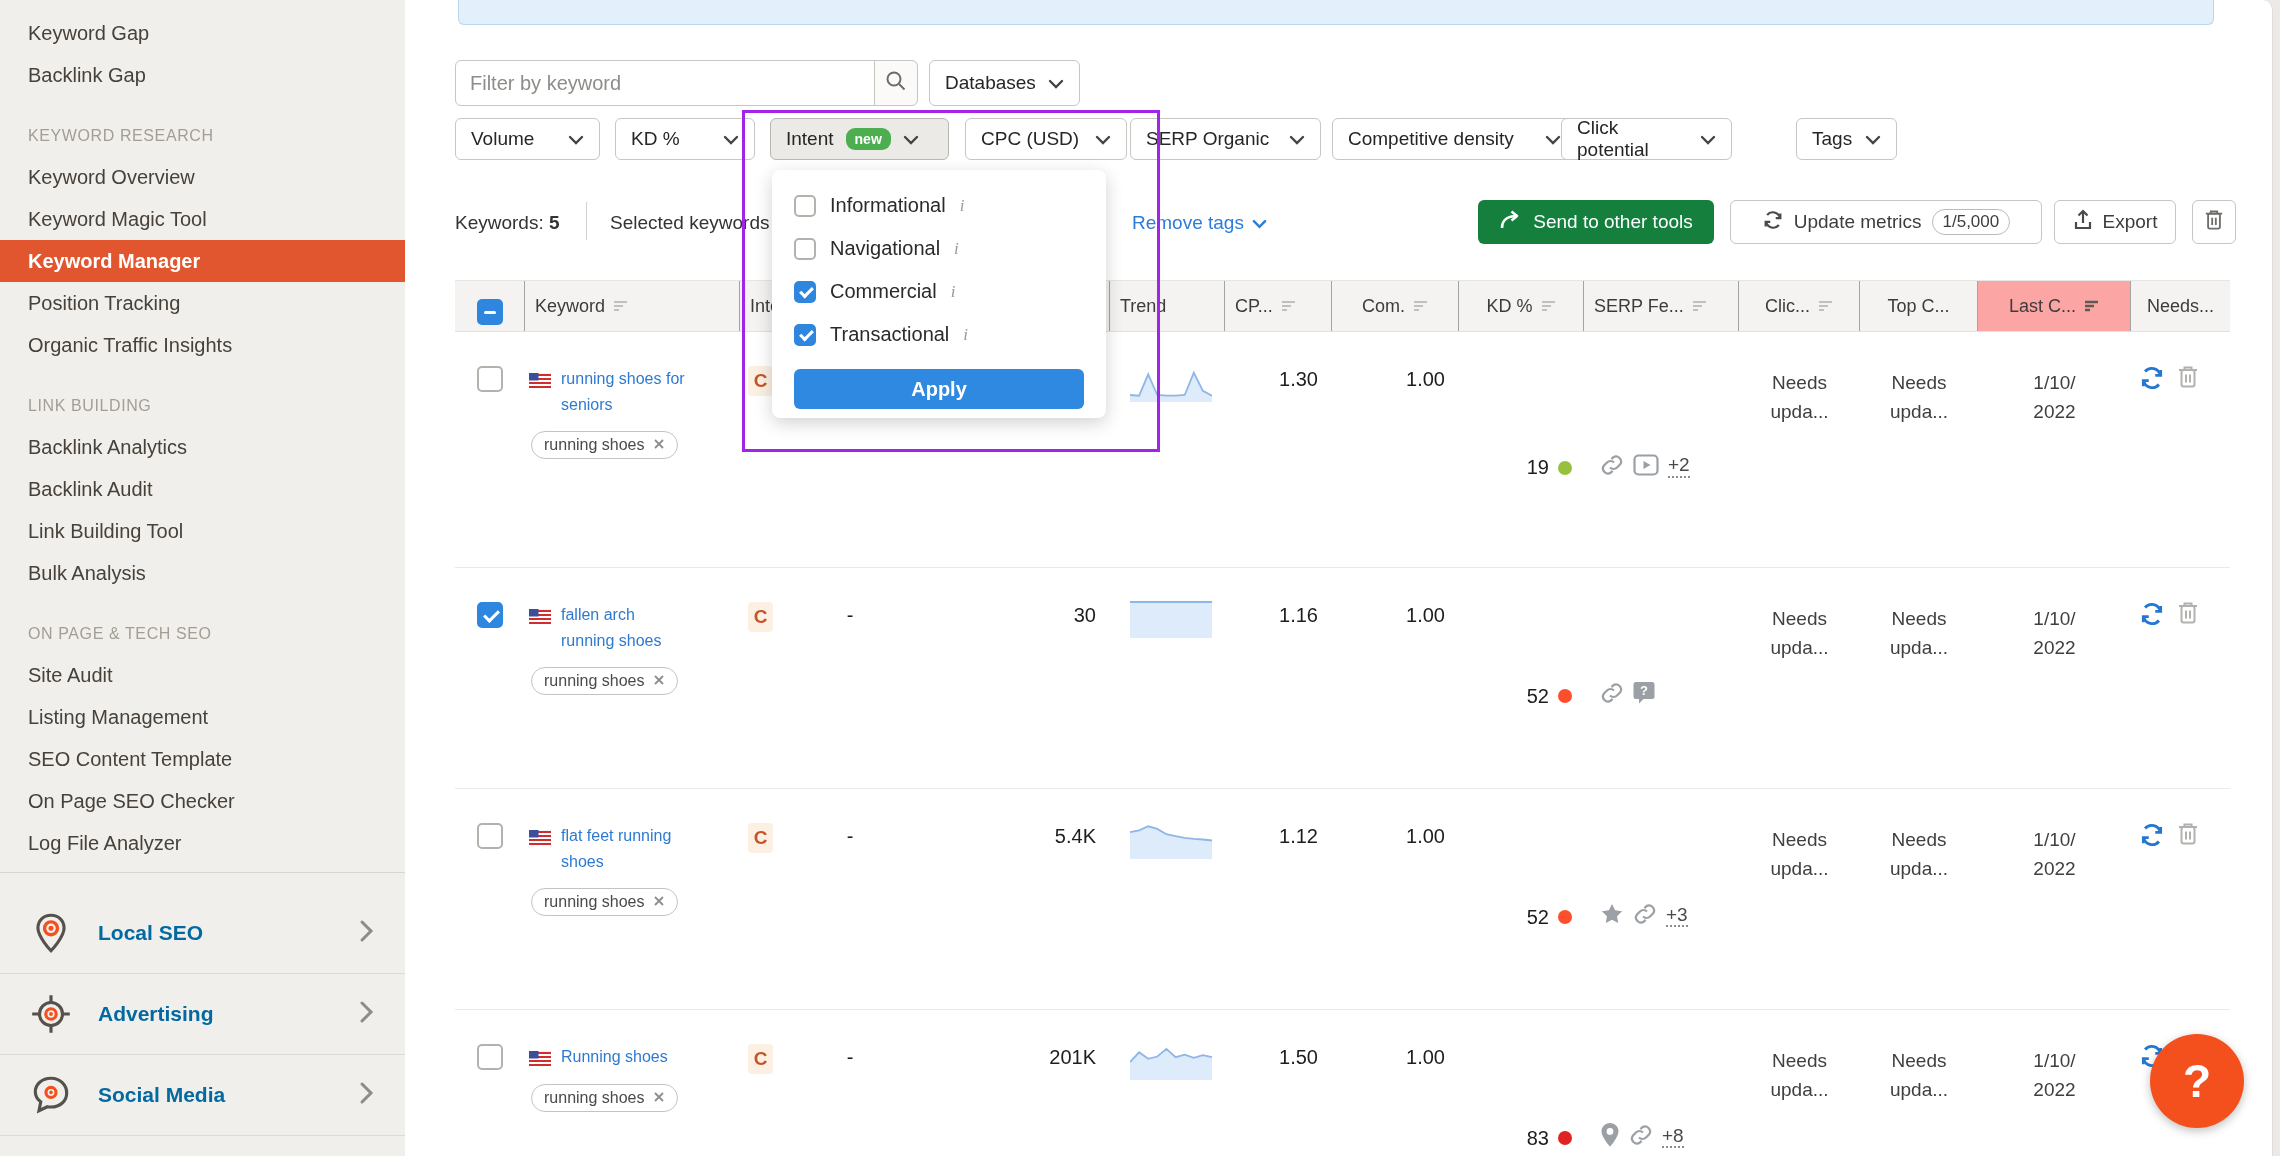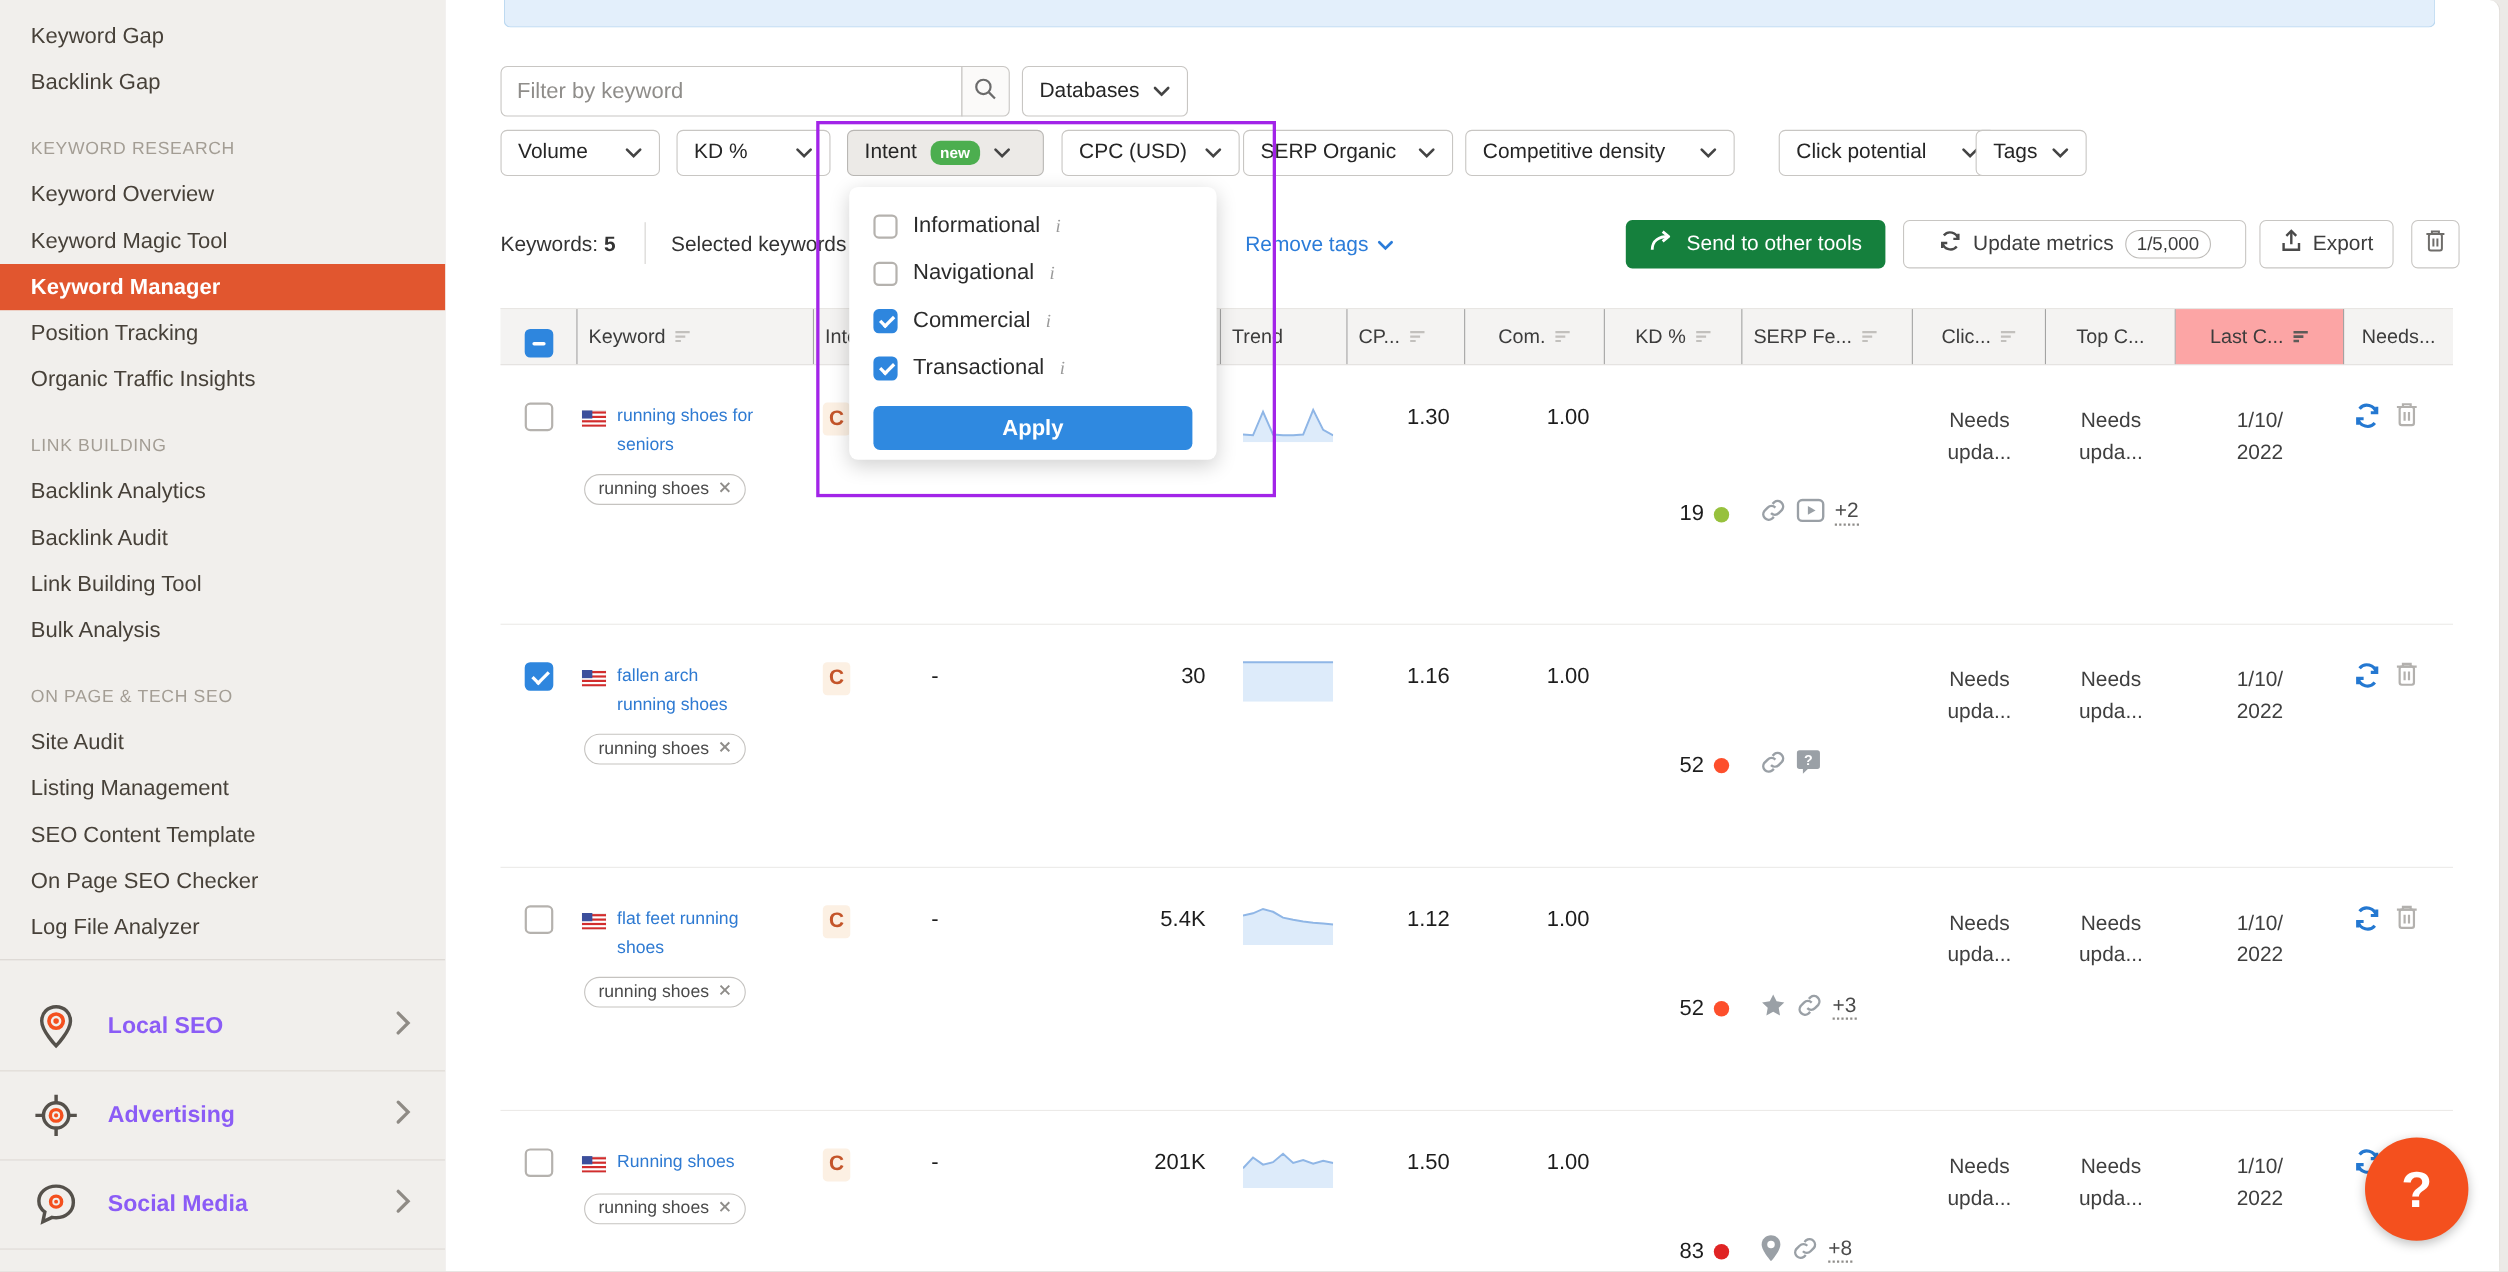--- a/index.html
+++ b/index.html
@@ -10,21 +10,21 @@
         border-right:1px solid #e0ddd9;border-radius:0 10px 0 0;}
   
   .sidebar{position:absolute;left:0;top:0;width:405px;height:1156px;background:#f1efec;
            border-right:1px solid #dcd8d3;overflow:hidden;}
   .side-item{height:42px;display:flex;align-items:center;padding-left:28px;font-size:20px;color:#474139;cursor:pointer;}
   .side-item.active{background:#e1562f;color:#fff;font-weight:bold;}
   .side-header{height:40px;display:flex;align-items:center;padding-left:28px;font-size:16px;
                color:#a39d94;letter-spacing:.6px;margin-top:20px;}
   .side-bottom{position:absolute;left:0;top:872px;width:405px;border-top:1px solid #d9d5d0;padding-top:20px;}
   .side-row{height:80px;display:flex;align-items:center;padding:0 28px;border-bottom:1px solid #dedad5;
-            font-size:21px;font-weight:bold;color:#8b5cf6;position:relative;cursor:pointer;}
+            font-size:21px;font-weight:bold;color:#0369a1;position:relative;cursor:pointer;}
   .side-row .sicon{width:46px;height:46px;margin-right:24px;flex:0 0 auto;}
   .side-row .chev-r{position:absolute;right:30px;}
   
   .banner{position:absolute;left:53px;top:0;width:1754px;height:24px;background:#e3effb;
           border:1px solid #b9d7f0;border-top:none;border-radius:0 0 6px 6px;}
   
   .searchbox{position:absolute;left:50px;top:60px;width:420px;height:46px;border:1px solid #c8c6c3;
              border-radius:6px 0 0 6px;box-sizing:border-box;padding:0 14px;font-size:20px;color:#333;outline:none;
              font-family:inherit;background:#fff;}
   .searchbox::placeholder{color:#8f8d8a;}
@@ -271,21 +271,21 @@
       <span style="margin-left:auto"><svg width="16" height="10" viewBox="0 0 16 10">
             <path d="M2 2l6 6 6-6" fill="none" stroke="#444" stroke-width="2.4" stroke-linecap="round"></path>
           </svg></span>
     </div>
     <div class="chip" style="left:927px;top:118px;width:245px;">
       <span>Competitive density</span>
       <span style="margin-left:auto"><svg width="16" height="10" viewBox="0 0 16 10">
             <path d="M2 2l6 6 6-6" fill="none" stroke="#444" stroke-width="2.4" stroke-linecap="round"></path>
           </svg></span>
     </div>
-    <div class="chip" style="left:1212px;top:118px;width:198px;">
+    <div class="chip" style="left:1156px;top:118px;width:171px;">
       <span>Click potential</span>
       <span style="margin-left:auto"><svg width="16" height="10" viewBox="0 0 16 10">
             <path d="M2 2l6 6 6-6" fill="none" stroke="#444" stroke-width="2.4" stroke-linecap="round"></path>
           </svg></span>
     </div>
     <div class="chip" style="left:1391px;top:118px;width:101px;">
       <span>Tags</span>
       <span style="margin-left:auto"><svg width="16" height="10" viewBox="0 0 16 10">
             <path d="M2 2l6 6 6-6" fill="none" stroke="#444" stroke-width="2.4" stroke-linecap="round"></path>
           </svg></span>

